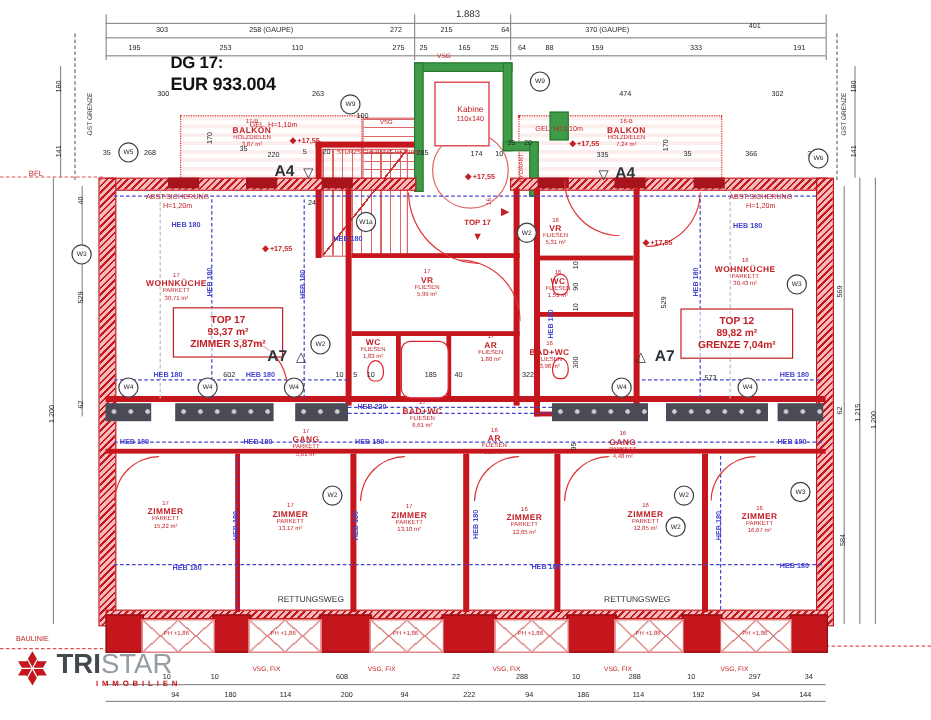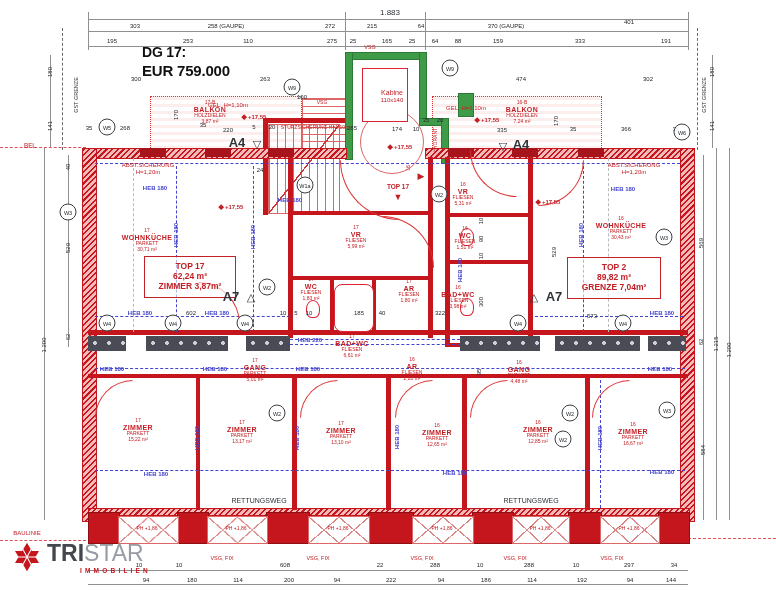--- a/index.html
+++ b/index.html
@@ -178,30 +178,30 @@
   <i class="pier" style="left:658px;top:512px;width:30px;height:30px"></i>
   <i class="wingrp" style="left:118px;top:516px;width:59px;height:26px"></i>
   <i class="wingrp" style="left:207px;top:516px;width:59px;height:26px"></i>
   <i class="wingrp" style="left:308px;top:516px;width:60px;height:26px"></i>
   <i class="wingrp" style="left:412px;top:516px;width:60px;height:26px"></i>
   <i class="wingrp" style="left:512px;top:516px;width:56px;height:26px"></i>
   <i class="wingrp" style="left:600px;top:516px;width:58px;height:26px"></i>
 
   <div class="title" style="left:142px;top:44px">
     <div class="t1">DG 17:</div>
-    <div class="t2">EUR 759.000</div>
+    <div class="t2">EUR 933.004</div>
   </div>
 
   <div class="topbox" style="left:144px;top:256px;width:90px;height:40px">
     <div>TOP 17</div>
-    <div>62,24 m²</div>
+    <div>93,37 m²</div>
     <div>ZIMMER 3,87m²</div>
   </div>
   <div class="topbox" style="left:567px;top:257px;width:92px;height:40px">
-    <div>TOP 2</div>
+    <div>TOP 12</div>
     <div>89,82 m²</div>
     <div>GRENZE 7,04m²</div>
   </div>
 
   <div id="logo">
     <svg width="30" height="30" viewBox="0 0 40 40">
       <polygon points="20,1 36,28 4,28" fill="#c4161c"></polygon>
       <polygon points="20,39 4,12 36,12" fill="#c4161c"></polygon>
       <line x1="6" y1="20" x2="34" y2="20" stroke="#fff" stroke-width="1.4"></line>
       <line x1="13" y1="7" x2="27" y2="33" stroke="#fff" stroke-width="1.4"></line>

